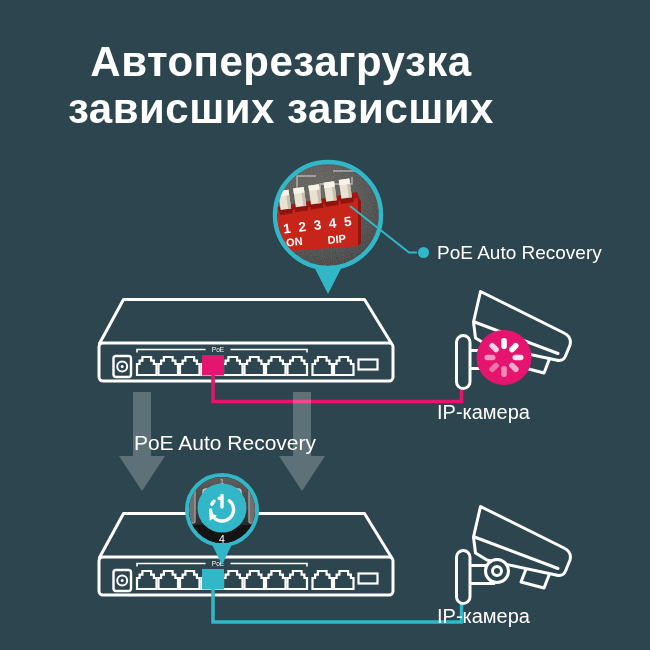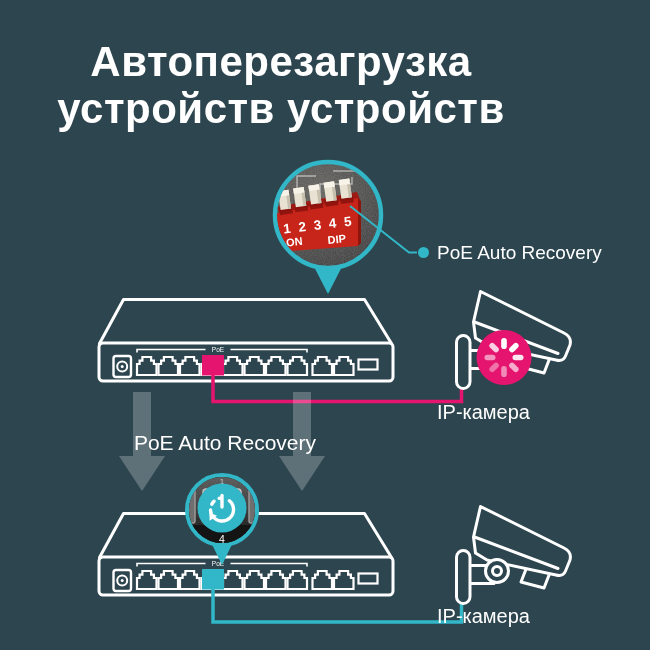--- a/index.html
+++ b/index.html
@@ -217,21 +217,21 @@
         <path d="M229.4,500.7 A11.5,11.5 0 1 1 212.6,516.1"></path>
         <path d="M211.2,513.4 A11.5,11.5 0 0 1 220,498.2" stroke-dasharray="3.5 6"></path>
       </g>
       <path d="M-4.5,2 L0,-5 L4.5,2 Z" fill="#ffffff" transform="translate(212.2,516.6) rotate(-35)"></path>
     </g>
   </g>
 </svg>
 
 <div class="title">
   <div>Автоперезагрузка</div>
-  <div>устройств устройств</div>
+  <div>зависших зависших</div>
 </div>
 
 <div class="callout-top">PoE Auto Recovery</div>
 
 <div class="recovery-label">PoE Auto Recovery</div>
 
 <div class="cam-label top">IP-камера</div>
 <div class="cam-label bottom">IP-камера</div>
 
 </body></html>

